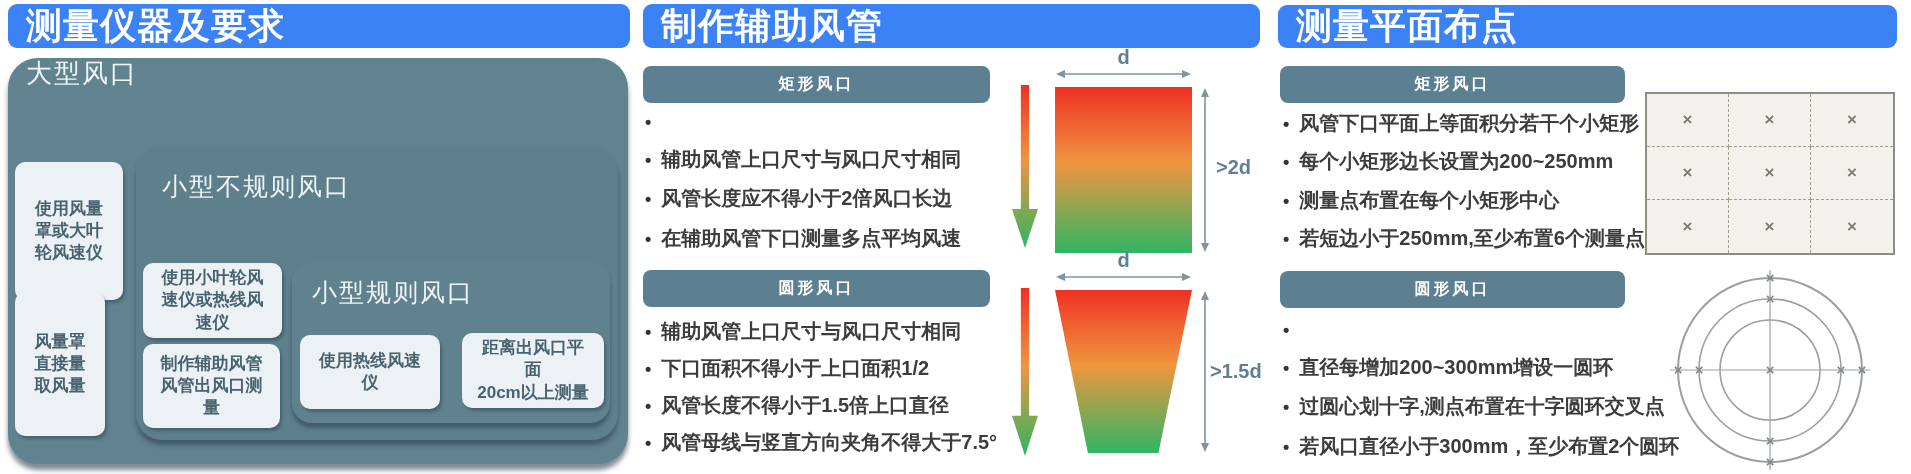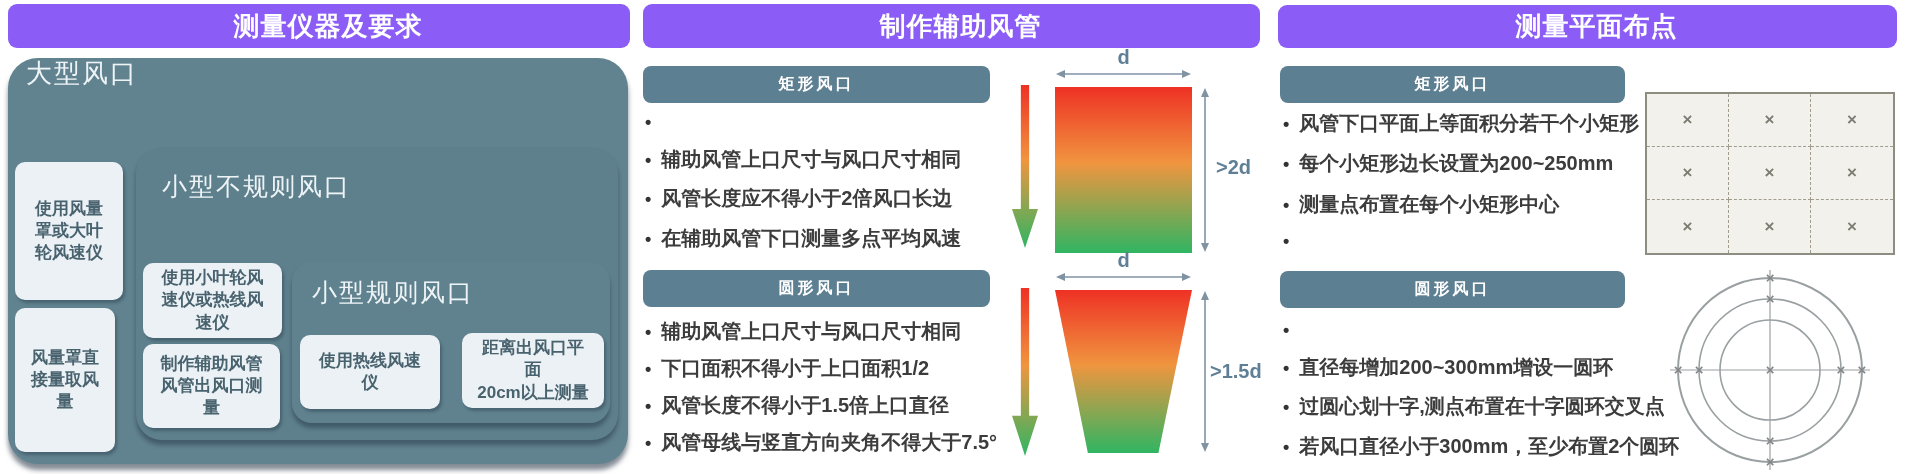--- a/index.html
+++ b/index.html
@@ -5,23 +5,23 @@
   html,body{margin:0;padding:0;}
   body{
     width:1911px;height:474px;position:relative;overflow:hidden;
     background:#ffffff;
     font-family:"Liberation Sans","DejaVu Sans",sans-serif;
   }
   .abs{position:absolute;box-sizing:border-box;}
 
   
   .hdr{
-    background:#8b5cf6;border-radius:9px;color:#ffffff;
-    font-weight:bold;font-size:26px;letter-spacing:1px;
-    display:flex;align-items:center;padding-left:18px;justify-content:center;
+    background:#3b82f6;border-radius:9px;color:#ffffff;
+    font-weight:bold;font-size:36px;letter-spacing:1px;
+    display:flex;align-items:center;padding-left:18px;
   }
   .hdr-left  {left:8px;   top:4px; width:622px; height:44px;}
   .hdr-mid   {left:643px; top:4px; width:617px; height:44px;}
   .hdr-right {left:1278px;top:5px; width:619px; height:43px;}
 
   
   .slab{
     background:#61828f;border-radius:30px;
     box-shadow:0 6px 5px rgba(30,44,62,.55);
   }
@@ -34,21 +34,21 @@
   .lbl-small{left:312px;top:276px;font-size:25px;}
 
   .wbox{
     background:#ebf1f5;border-radius:10px;color:#48626e;
     font-size:17px;font-weight:bold;line-height:1.3;text-align:center;
     display:flex;align-items:center;justify-content:center;
     white-space:pre-line;box-shadow:2px 3px 3px rgba(28,42,58,.35);
     padding:12px;
   }
   .wb1{left:15px; top:162px;width:108px;height:138px;}
-  .wb2{left:15px; top:308px;width:100px;height:144px;}
+  .wb2{left:15px; top:292px;width:90px;height:144px;}
   .wb3{left:143px;top:263px;width:139px;height:75px;}
   .wb4{left:143px;top:344px;width:137px;height:84px;}
   .wb5{left:300px;top:335px;width:140px;height:74px;}
   .wb6{left:462px;top:333px;width:142px;height:75px;}
 
   
   .badge{
     background:#5d7f92;border-radius:8px;color:#ffffff;
     font-weight:bold;font-size:16px;letter-spacing:3px;
     display:flex;align-items:center;justify-content:center;height:37px;
@@ -212,20 +212,21 @@
   <div class="bullet">
       <span class="dot">•</span>
       <span>每个小矩形边长设置为200~250mm</span>
     </div>
   <div class="bullet">
       <span class="dot">•</span>
       <span>测量点布置在每个小矩形中心</span>
     </div>
   <div class="bullet">
       <span class="dot">•</span>
+      <span>若短边小于250mm,至少布置6个测量点</span>
     </div>
 </div>
 
 <div class="abs badge bg-r2">圆形风口</div>
 <div class="abs blist bl-r2">
   <div class="bullet">
       <span class="dot">•</span>
     </div>
   <div class="bullet">
       <span class="dot">•</span>

